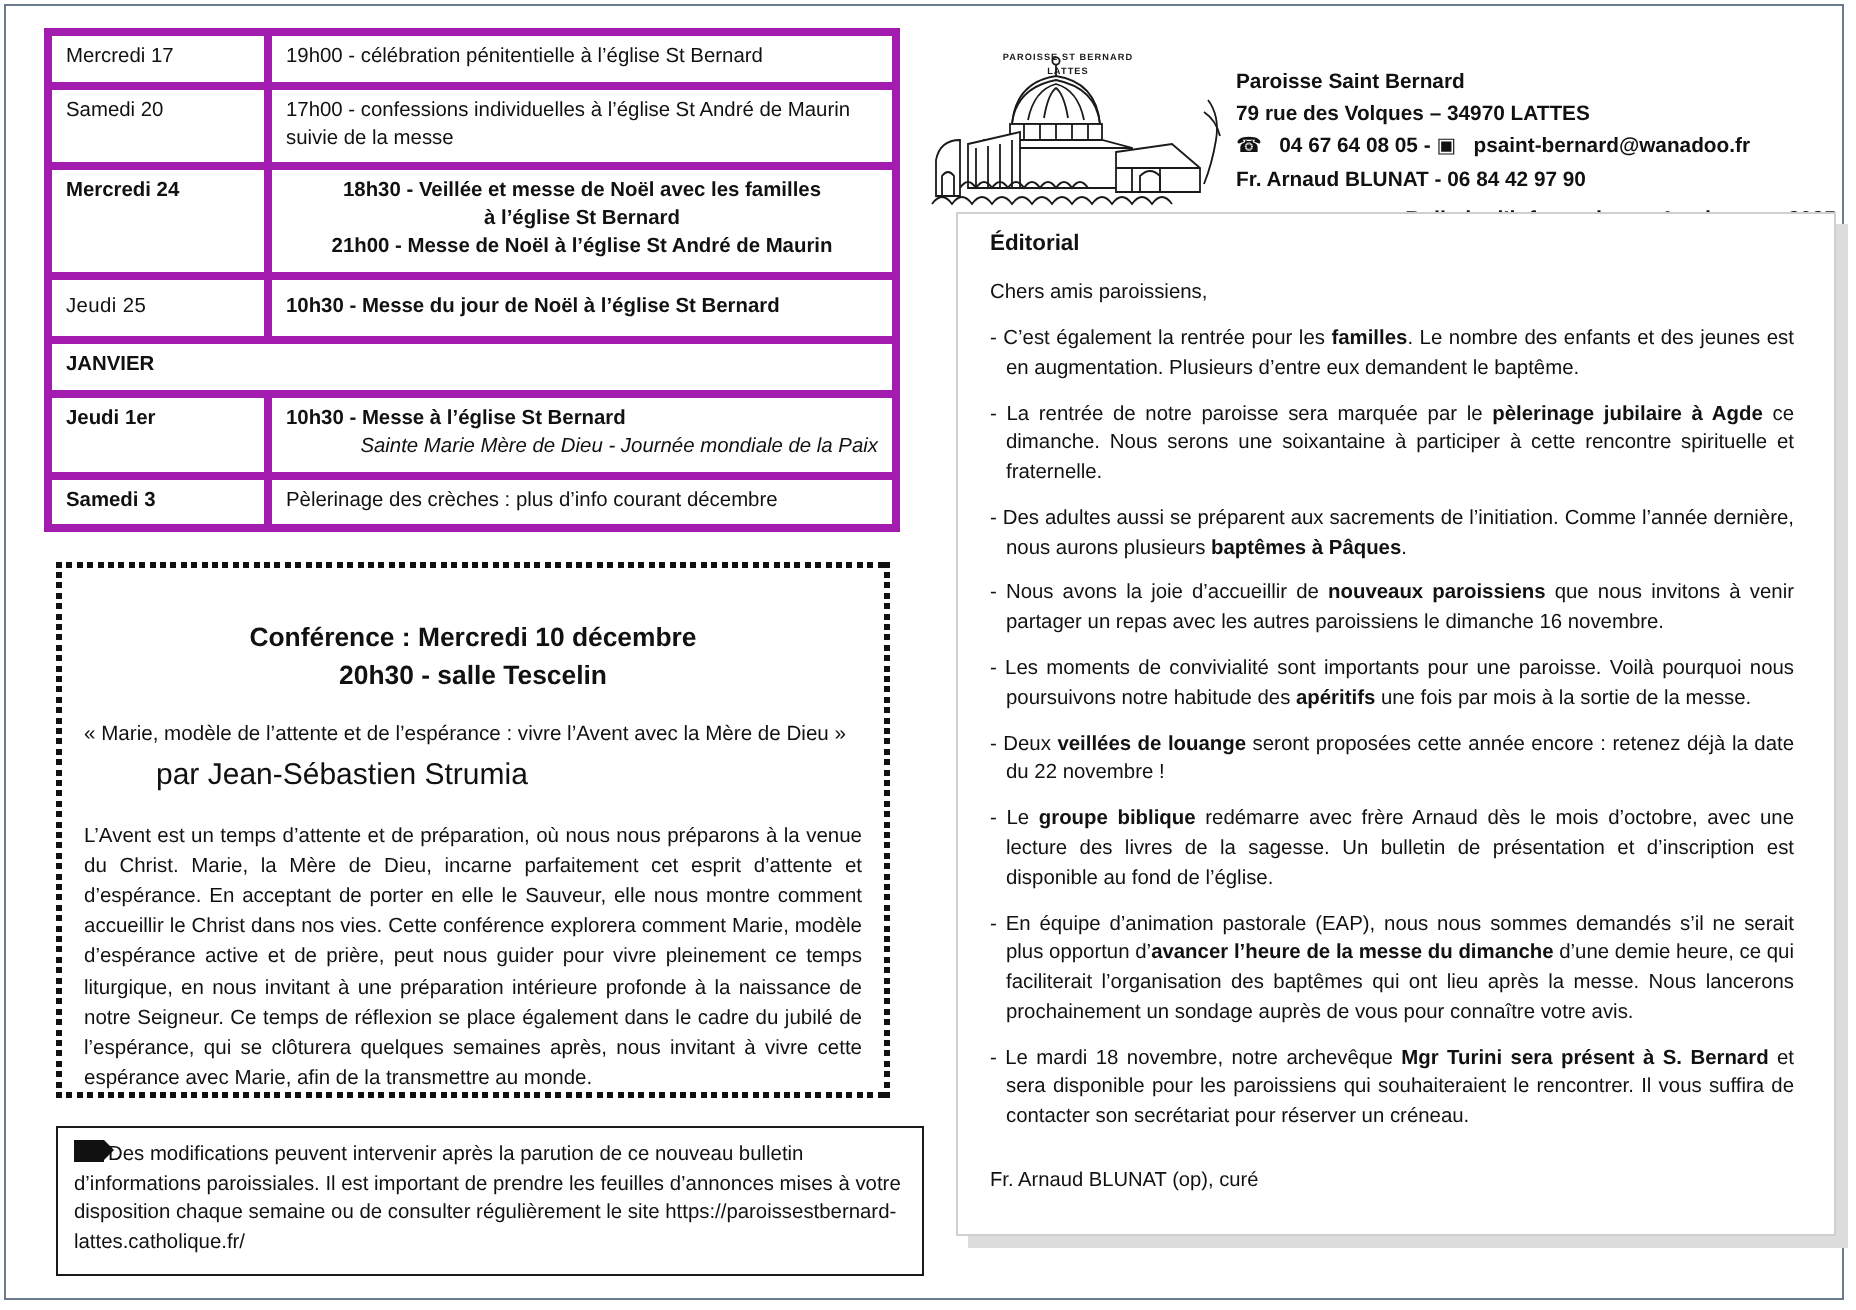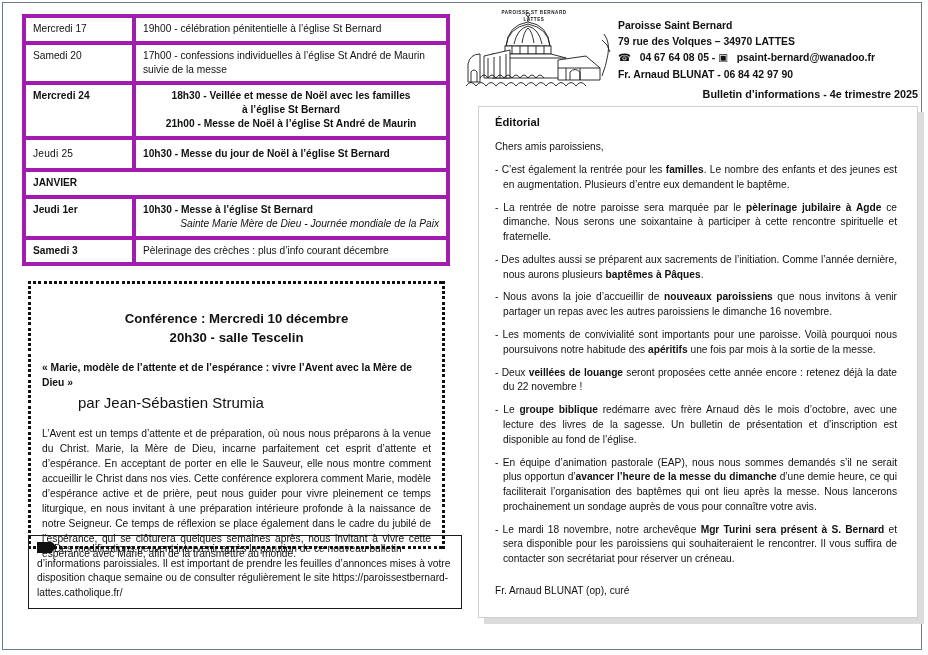--- a/index.html
+++ b/index.html
@@ -55,30 +55,30 @@
   }
   .conf-inner{
     position:absolute;left:14px;top:297px;width:417px;height:268px;
     box-sizing:border-box;padding:10px 14px 8px 14px;
   }
   .conf-title{
     text-align:center;font-weight:bold;font-size:13.2px;line-height:1.45;
     margin:2px 0 14px 0;
   }
   .conf-sub{
-    font-weight:bold;font-size:10.3px;line-height:1.42;margin-bottom:1px;
+    font-weight:normal;font-size:10.3px;line-height:1.42;margin-bottom:1px;
   }
   .conf-author{font-size:15px;line-height:1.42;margin-bottom:13px;padding-left:36px;}
   .conf-body{
     font-size:10.25px;line-height:1.47;text-align:justify;
   }
 
   
   .notice-box{
-    position:absolute;left:14px;top:535px;width:434px;
+    position:absolute;left:14px;top:563px;width:434px;
     box-sizing:border-box;
     border:1.4px solid #1a1a1a;
     padding:6px 9px 7px 8px;
     font-size:10.2px;line-height:1.44;
   }
   .hand-ico{
     display:inline-block;vertical-align:-1px;
     width:15px;height:11px;margin-right:2px;
     background:#111;color:#fff;
     font-size:9px;line-height:11px;text-align:center;font-weight:bold;
@@ -89,21 +89,21 @@
     border-top:5.5px solid transparent;
     border-bottom:5.5px solid transparent;
     border-left:5px solid #111;
   }
 
   
   .right-col{
     position:absolute;left:460px;top:0;width:468px;height:655px;
   }
   .masthead{
-    position:absolute;left:0;top:4px;width:460px;height:96px;
+    position:absolute;left:0;top:20px;width:460px;height:96px;
   }
   .logo-wrap{
     position:absolute;left:2px;top:2px;width:152px;height:92px;
   }
   .logo-cap{
     position:absolute;left:12px;top:4px;width:120px;
     font-size:4.6px;font-weight:bold;letter-spacing:.55px;
     text-align:center;line-height:1.5;color:#1a1a1a;
   }
   .contact{

